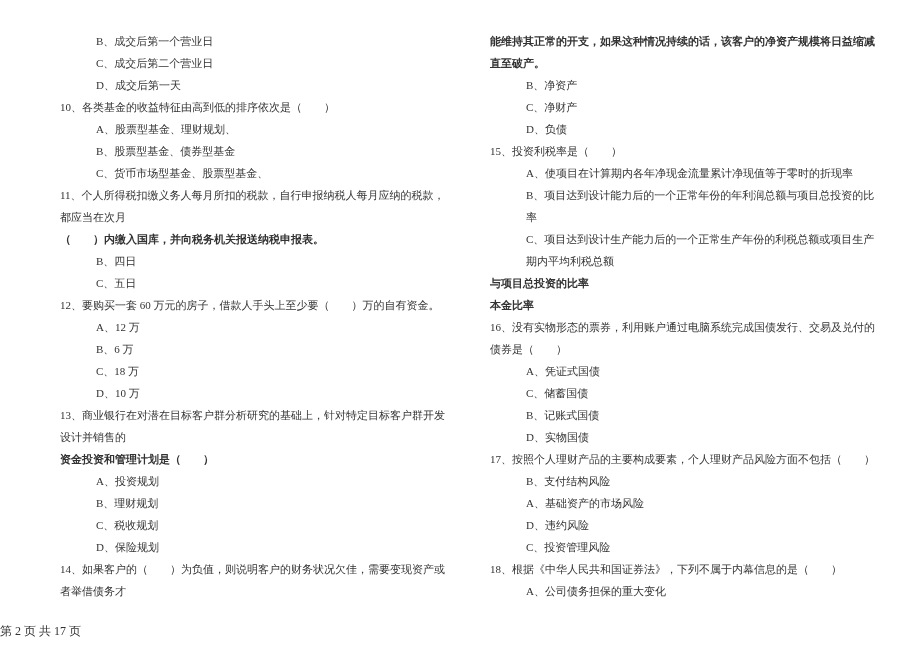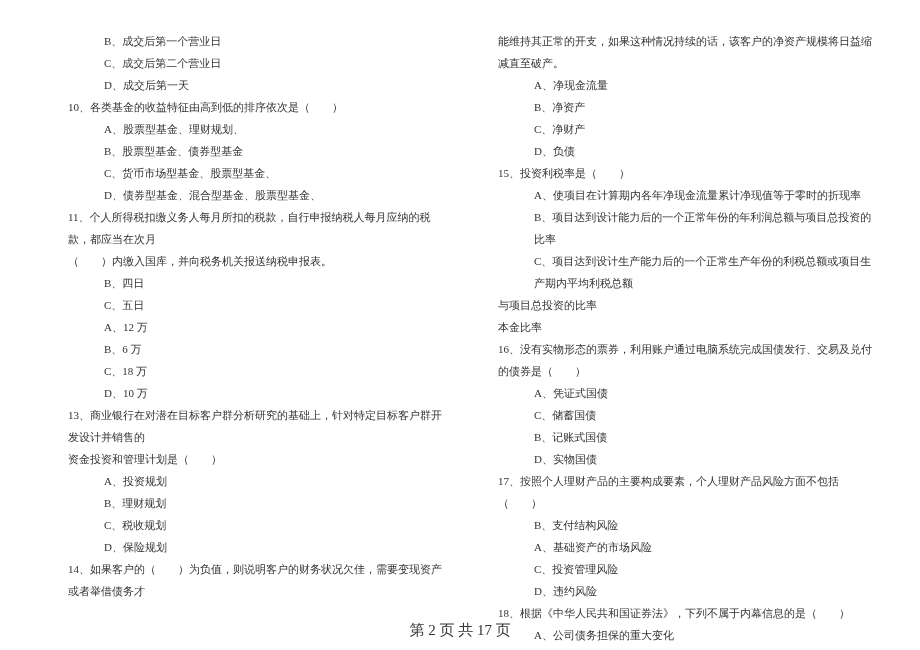--- a/index.html
+++ b/index.html
@@ -10,85 +10,83 @@
       font-family: "SimSun", "宋体", serif;
       font-size: 11px;
       color: #333;
       display: flex;
       padding: 30px 40px 30px 60px;
       position: relative;
     }
     .column {
       flex: 1;
       line-height: 2.0;
-      margin-left: 8px;
     }
     .col-left { padding-right: 20px; }
     .col-right { padding-left: 20px; }
     .option { padding-left: 36px; }
     .question { padding-left: 0; }
-    .q-cont { padding-left: 0; }
+    .q-cont { padding-left: 0; font-weight: bold; }
     .footer {
       position: absolute;
       bottom: 10px;
       left: 0;
       width: 100%;
-      text-align: center;
-      font-size: 15px;
+      text-align: left;
+      font-size: 12px;
     }
   </style>
 </head>
 <body>
 
 <div class="column col-left">
   <div class="option">B、成交后第一个营业日</div>
   <div class="option">C、成交后第二个营业日</div>
   <div class="option">D、成交后第一天</div>
   <div class="question">10、各类基金的收益特征由高到低的排序依次是（　　）</div>
   <div class="option">A、股票型基金、理财规划、</div>
   <div class="option">B、股票型基金、债券型基金</div>
   <div class="option">C、货币市场型基金、股票型基金、</div>
-  <div class="option">D、债券型基金、混合型基金、股票型基金、</div>
   <div class="question">11、个人所得税扣缴义务人每月所扣的税款，自行申报纳税人每月应纳的税款，都应当在次月</div>
   <div class="q-cont">（　　）内缴入国库，并向税务机关报送纳税申报表。</div>
   <div class="option">B、四日</div>
   <div class="option">C、五日</div>
+  <div class="question">12、要购买一套 60 万元的房子，借款人手头上至少要（　　）万的自有资金。</div>
   <div class="option">A、12 万</div>
   <div class="option">B、6 万</div>
   <div class="option">C、18 万</div>
   <div class="option">D、10 万</div>
   <div class="question">13、商业银行在对潜在目标客户群分析研究的基础上，针对特定目标客户群开发设计并销售的</div>
   <div class="q-cont">资金投资和管理计划是（　　）</div>
   <div class="option">A、投资规划</div>
   <div class="option">B、理财规划</div>
   <div class="option">C、税收规划</div>
   <div class="option">D、保险规划</div>
   <div class="question">14、如果客户的（　　）为负值，则说明客户的财务状况欠佳，需要变现资产或者举借债务才</div>
 </div>
 
 <div class="column col-right">
   <div class="q-cont">能维持其正常的开支，如果这种情况持续的话，该客户的净资产规模将日益缩减直至破产。</div>
-  <div class="option">A、净现金流量</div>
   <div class="option">B、净资产</div>
   <div class="option">C、净财产</div>
   <div class="option">D、负债</div>
   <div class="question">15、投资利税率是（　　）</div>
   <div class="option">A、使项目在计算期内各年净现金流量累计净现值等于零时的折现率</div>
   <div class="option">B、项目达到设计能力后的一个正常年份的年利润总额与项目总投资的比率</div>
   <div class="option">C、项目达到设计生产能力后的一个正常生产年份的利税总额或项目生产期内平均利税总额</div>
   <div class="q-cont">与项目总投资的比率</div>
   <div class="q-cont">本金比率</div>
   <div class="question">16、没有实物形态的票券，利用账户通过电脑系统完成国债发行、交易及兑付的债券是（　　）</div>
   <div class="option">A、凭证式国债</div>
   <div class="option">C、储蓄国债</div>
   <div class="option">B、记账式国债</div>
   <div class="option">D、实物国债</div>
   <div class="question">17、按照个人理财产品的主要构成要素，个人理财产品风险方面不包括（　　）</div>
   <div class="option">B、支付结构风险</div>
   <div class="option">A、基础资产的市场风险</div>
+  <div class="option">D、违约风险</div>
   <div class="option">C、投资管理风险</div>
-  <div class="option">D、违约风险</div>
   <div class="question">18、根据《中华人民共和国证券法》，下列不属于内幕信息的是（　　）</div>
   <div class="option">A、公司债务担保的重大变化</div>
 
 </div>
 
 <div class="footer">第 2 页 共 17 页</div>
 
 </body></html>

